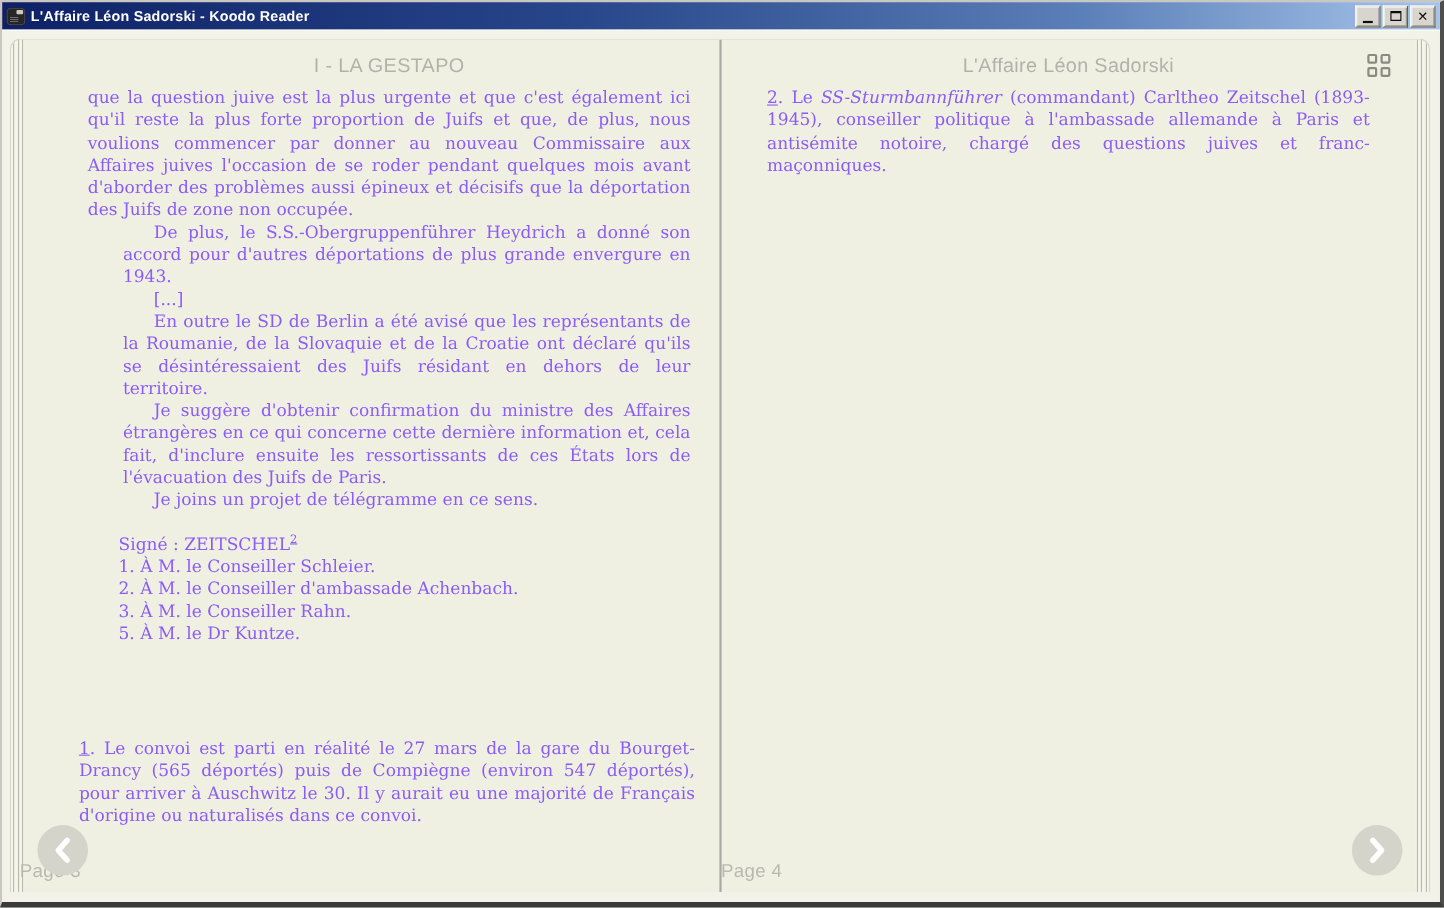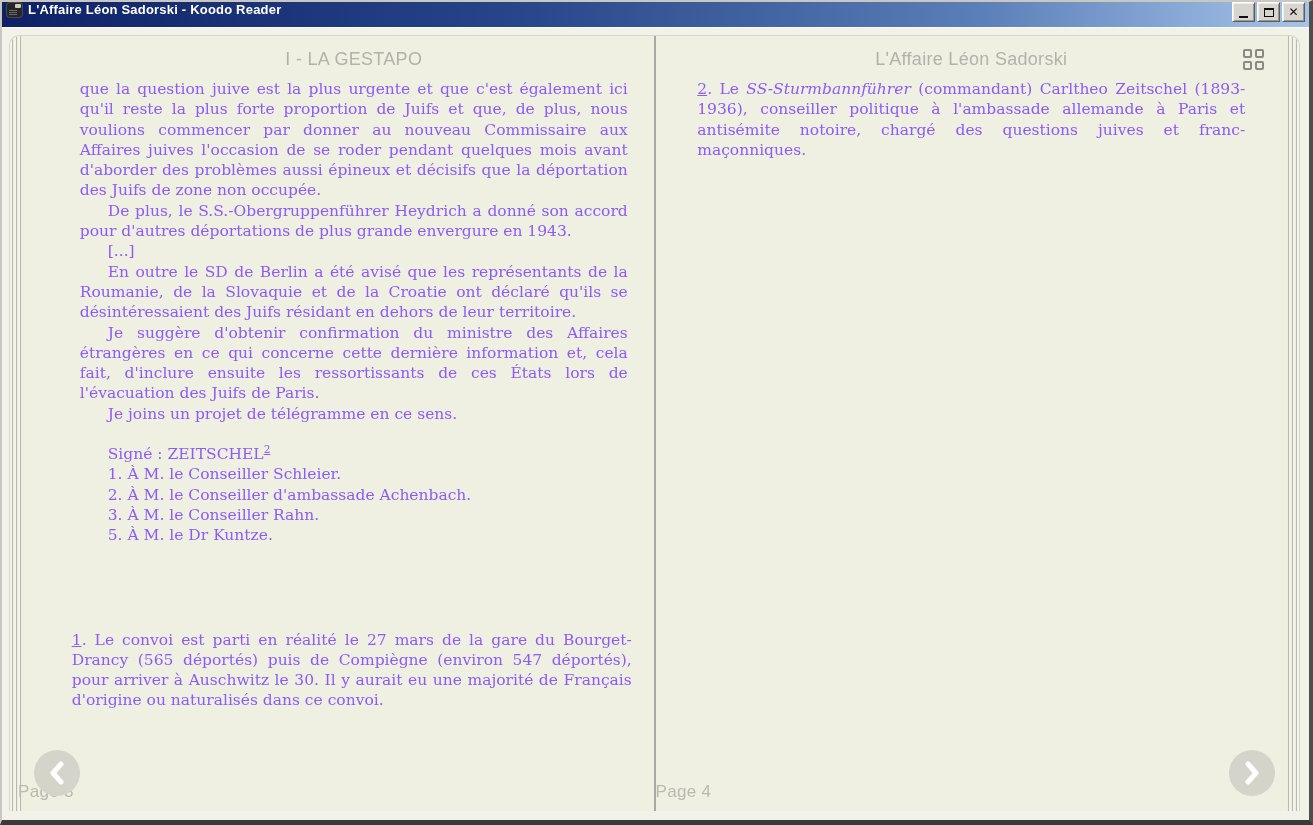--- a/index.html
+++ b/index.html
@@ -6,21 +6,21 @@
   *{box-sizing:border-box;}
 
   .window{
     position:relative;width:1313px;height:825px;background:#f2f2e9;
     border-left:2px solid #cac7c0;border-top:2px solid #cac7c0;
     border-right:4px solid #4e4e4c;border-bottom:5px solid #3a3a38;
   }
 
   
   .titlebar{
-    height:25px;display:flex;align-items:flex-start;gap:5px;padding:0 4px;
+    height:25px;display:flex;align-items:center;gap:5px;padding:0 4px;
     background:linear-gradient(90deg,#0e2166 0%,#28468a 40%,#5b7fb8 75%,#a6c4ea 100%);
   }
   .app-icon{
     width:17px;height:16px;border-radius:4px;background:#262626;position:relative;flex:0 0 auto;
     box-shadow:inset 0 0 0 1px #4a4a4a;
   }
   .app-icon::after{content:"";position:absolute;right:2px;top:2px;width:6px;height:4px;background:#cfc9bd;border-radius:1px;}
   .app-icon::before{content:"";position:absolute;left:3px;bottom:3px;width:8px;height:6px;background:#6d6d6d;
     -webkit-mask:repeating-linear-gradient(0deg,#000 0 1px,transparent 1px 2px);mask:repeating-linear-gradient(0deg,#000 0 1px,transparent 1px 2px);}
   .title-text{flex:1;color:#fff;font:bold 13px "Liberation Sans",sans-serif;white-space:nowrap;overflow:hidden;letter-spacing:.2px;}
@@ -52,21 +52,21 @@
 
   .page-header{
     margin-top:13px;height:22px;text-align:center;
     font:300 18px "Liberation Sans",sans-serif;color:#b2b2a8;letter-spacing:.3px;
   }
   .page-body{
     width:548px;margin:8px auto 0;
     font:15.5px/20.3px "DejaVu Serif",serif;color:#8b5cf6;text-align:justify;
   }
   .para{margin:0;}
-  .para.indent{text-indent:28px;}
+  .para.indent{text-indent:28px;margin-left:32px;}
   .sig{text-indent:28px;margin-top:20px;text-align:left;}
   .listline{text-indent:28px;text-align:left;}
   .noteref{text-decoration:underline;}
   sup.noteref{font-size:10.5px;line-height:0;vertical-align:super;}
   .footnote{margin-top:84px;margin-left:-8px;margin-right:-4px;}
   .fnote2{text-align:justify;}
 
   .page-footer{
     position:absolute;left:0;right:0;bottom:9px;text-align:left;
     font:300 17px "Liberation Sans",sans-serif;color:#b9b9af;letter-spacing:.3px;
@@ -141,21 +141,21 @@
 
       <div class="page page-right">
         <div class="page-header">L'Affaire Léon Sadorski</div>
         <button class="grid-btn" title="">
           <span class="grid-sq"></span>
           <span class="grid-sq"></span>
           <span class="grid-sq"></span>
           <span class="grid-sq"></span>
         </button>
         <div class="page-body">
-          <p class="para fnote2"><span class="noteref">2</span><span>. Le </span><i>SS-Sturmbannführer</i><span> (commandant) Carltheo Zeitschel (1893-1936), conseiller politique à l'ambassade allemande à Paris et antisémite notoire, chargé des questions juives et franc-maçonniques.</span></p>
+          <p class="para fnote2"><span class="noteref">2</span><span>. Le </span><i>SS-Sturmbannführer</i><span> (commandant) Carltheo Zeitschel (1893-1945), conseiller politique à l'ambassade allemande à Paris et antisémite notoire, chargé des questions juives et franc-maçonniques.</span></p>
         </div>
         <div class="page-footer">Page 4</div>
       </div>
 
       <button class="nav-btn nav-prev">
         <svg width="20" height="26" viewBox="0 0 20 26">
           <polyline points="14,4 6,13 14,22" fill="none" stroke="#ffffff" stroke-width="5" stroke-linecap="round" stroke-linejoin="round"></polyline>
         </svg>
       </button>
       <button class="nav-btn nav-next">

